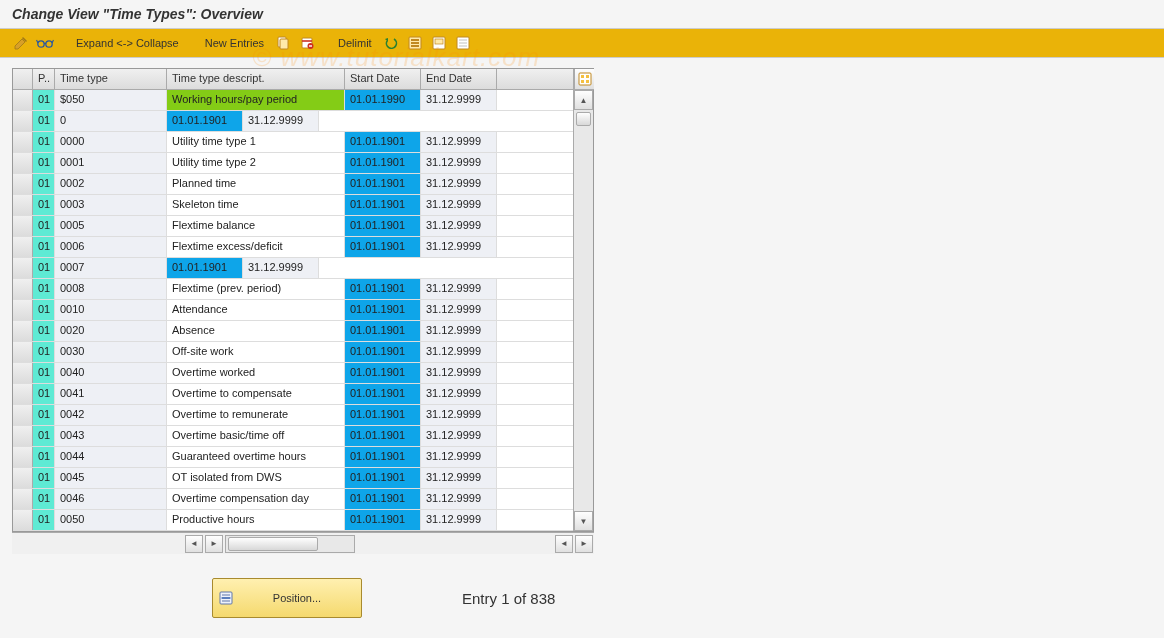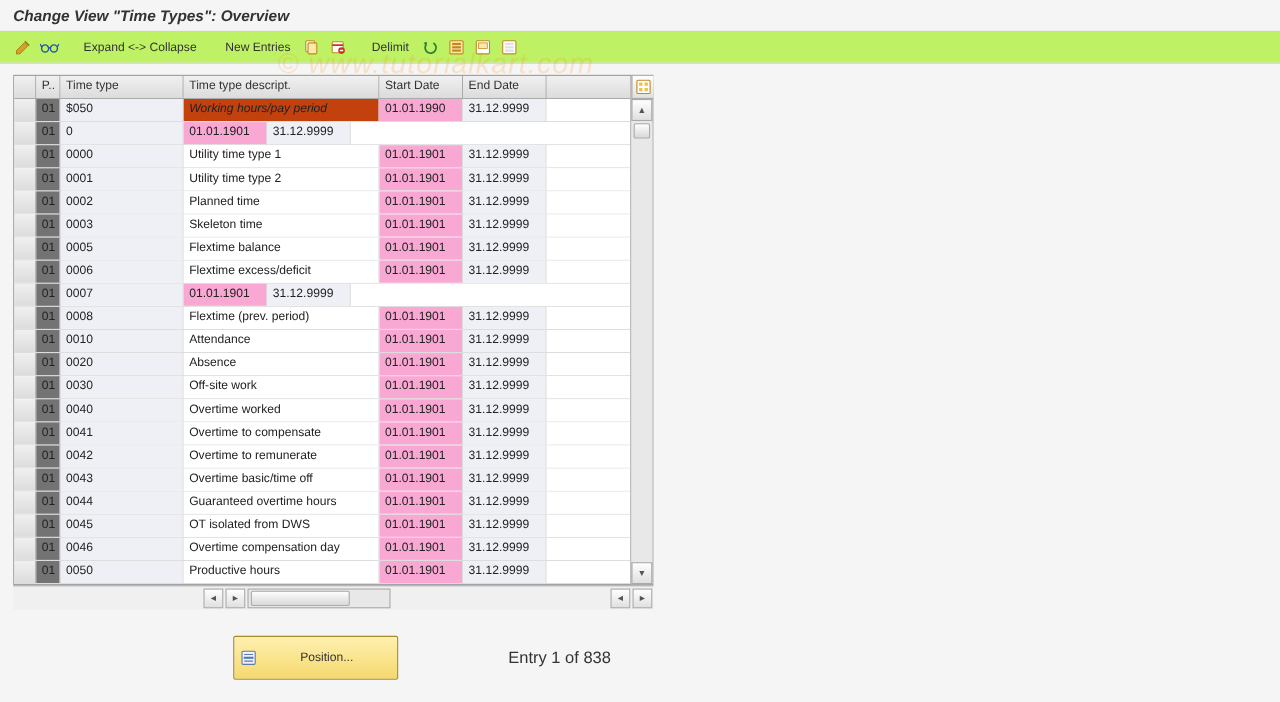--- a/index.html
+++ b/index.html
@@ -27,21 +27,21 @@
     .divider {
       height: 1px;
       background: #ccc;
       margin: 0;
     }
     .toolbar {
       display: flex;
       align-items: center;
       padding: 5px 12px;
       gap: 6px;
-      background: #bef264;
+      background: #eab308;
     }
     .toolbar .tool-icon {
       width: 18px;
       height: 18px;
       display: inline-flex;
       align-items: center;
       justify-content: center;
       cursor: pointer;
     }
     .toolbar .tool-text {
@@ -109,28 +109,27 @@
       white-space: nowrap;
       overflow: hidden;
       background: #fff;
     }
     .td.col-sel {
       background: linear-gradient(#f0f0f0, #dcdcdc);
       border-right: 1px solid #aaa;
       padding: 0;
       cursor: pointer;
     }
-    .td.col-p { background: #737373; }
+    .td.col-p { background: #5eead4; }
     .td.col-tt { background: #eef0f5; }
-    .td.col-sd { background: #f9a8d4; }
+    .td.col-sd { background: #0ea5e9; }
     .td.col-ed { background: #eef0f5; }
     .td.col-spacer { border-right: none; }
     .td.selected-desc {
-      background: #c2410c;
-      font-style: italic;
+      background: #84cc16;
     }
 
     .table-config-btn {
       width: 20px;
       height: 21px;
       background: linear-gradient(#fefefe, #e0e0e0);
       border-bottom: 1px solid #aaa;
       border-left: 1px solid #aaa;
       display:flex;
       align-items:center;

